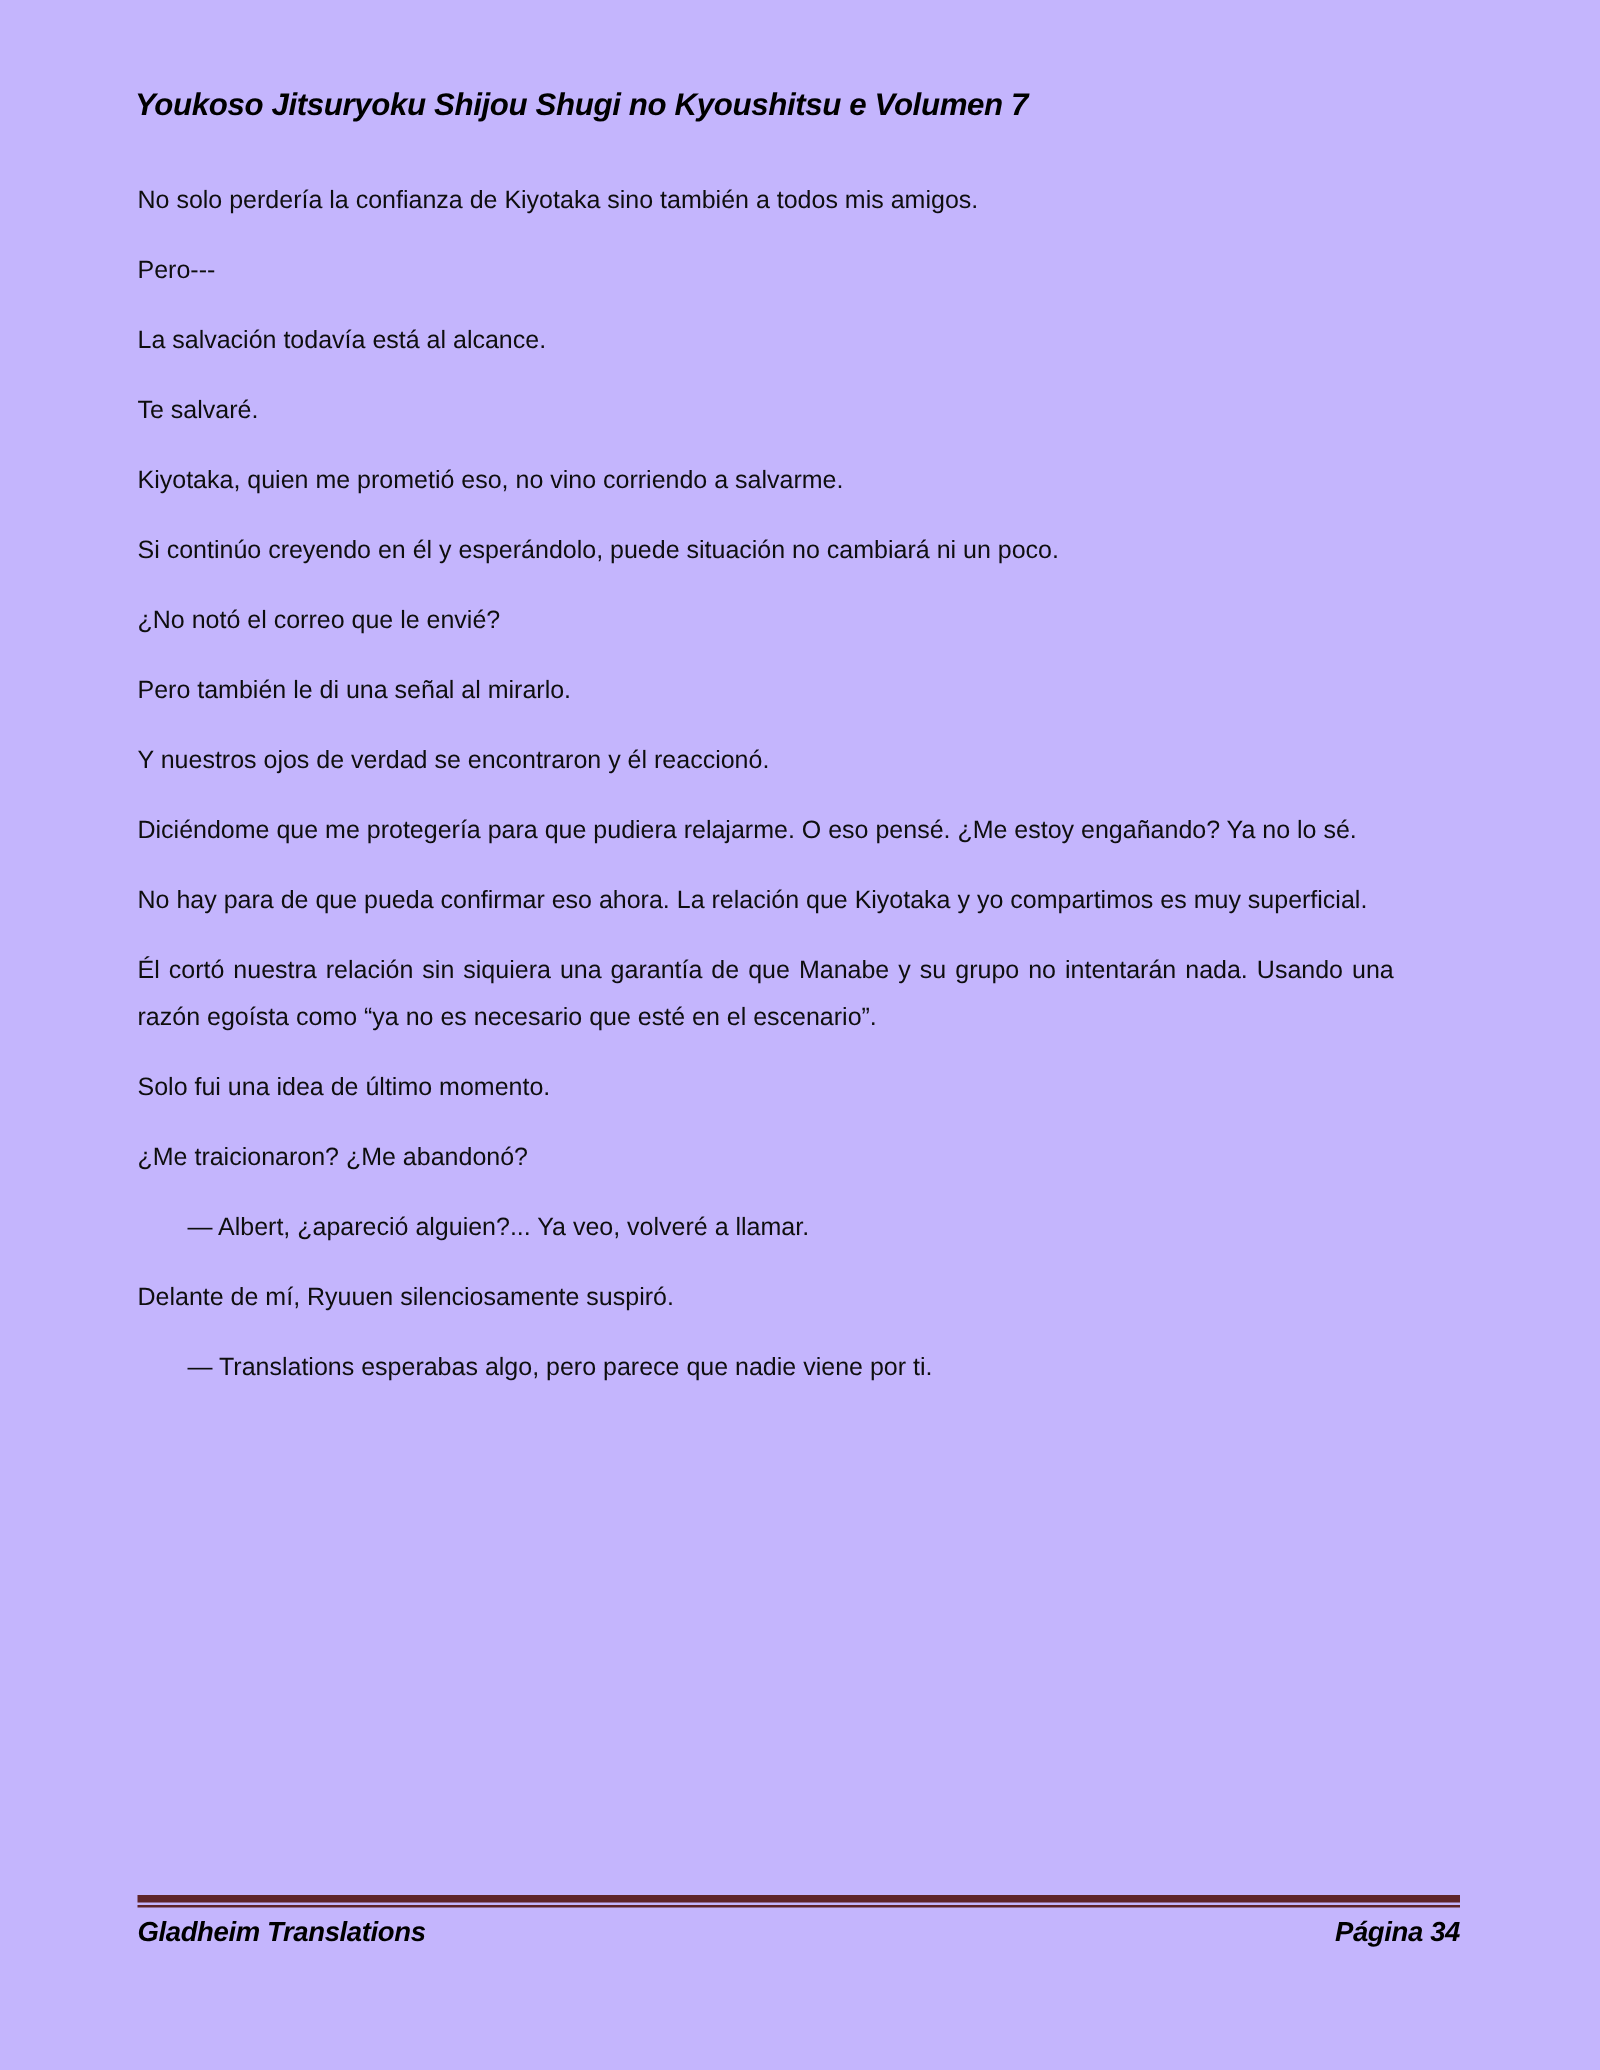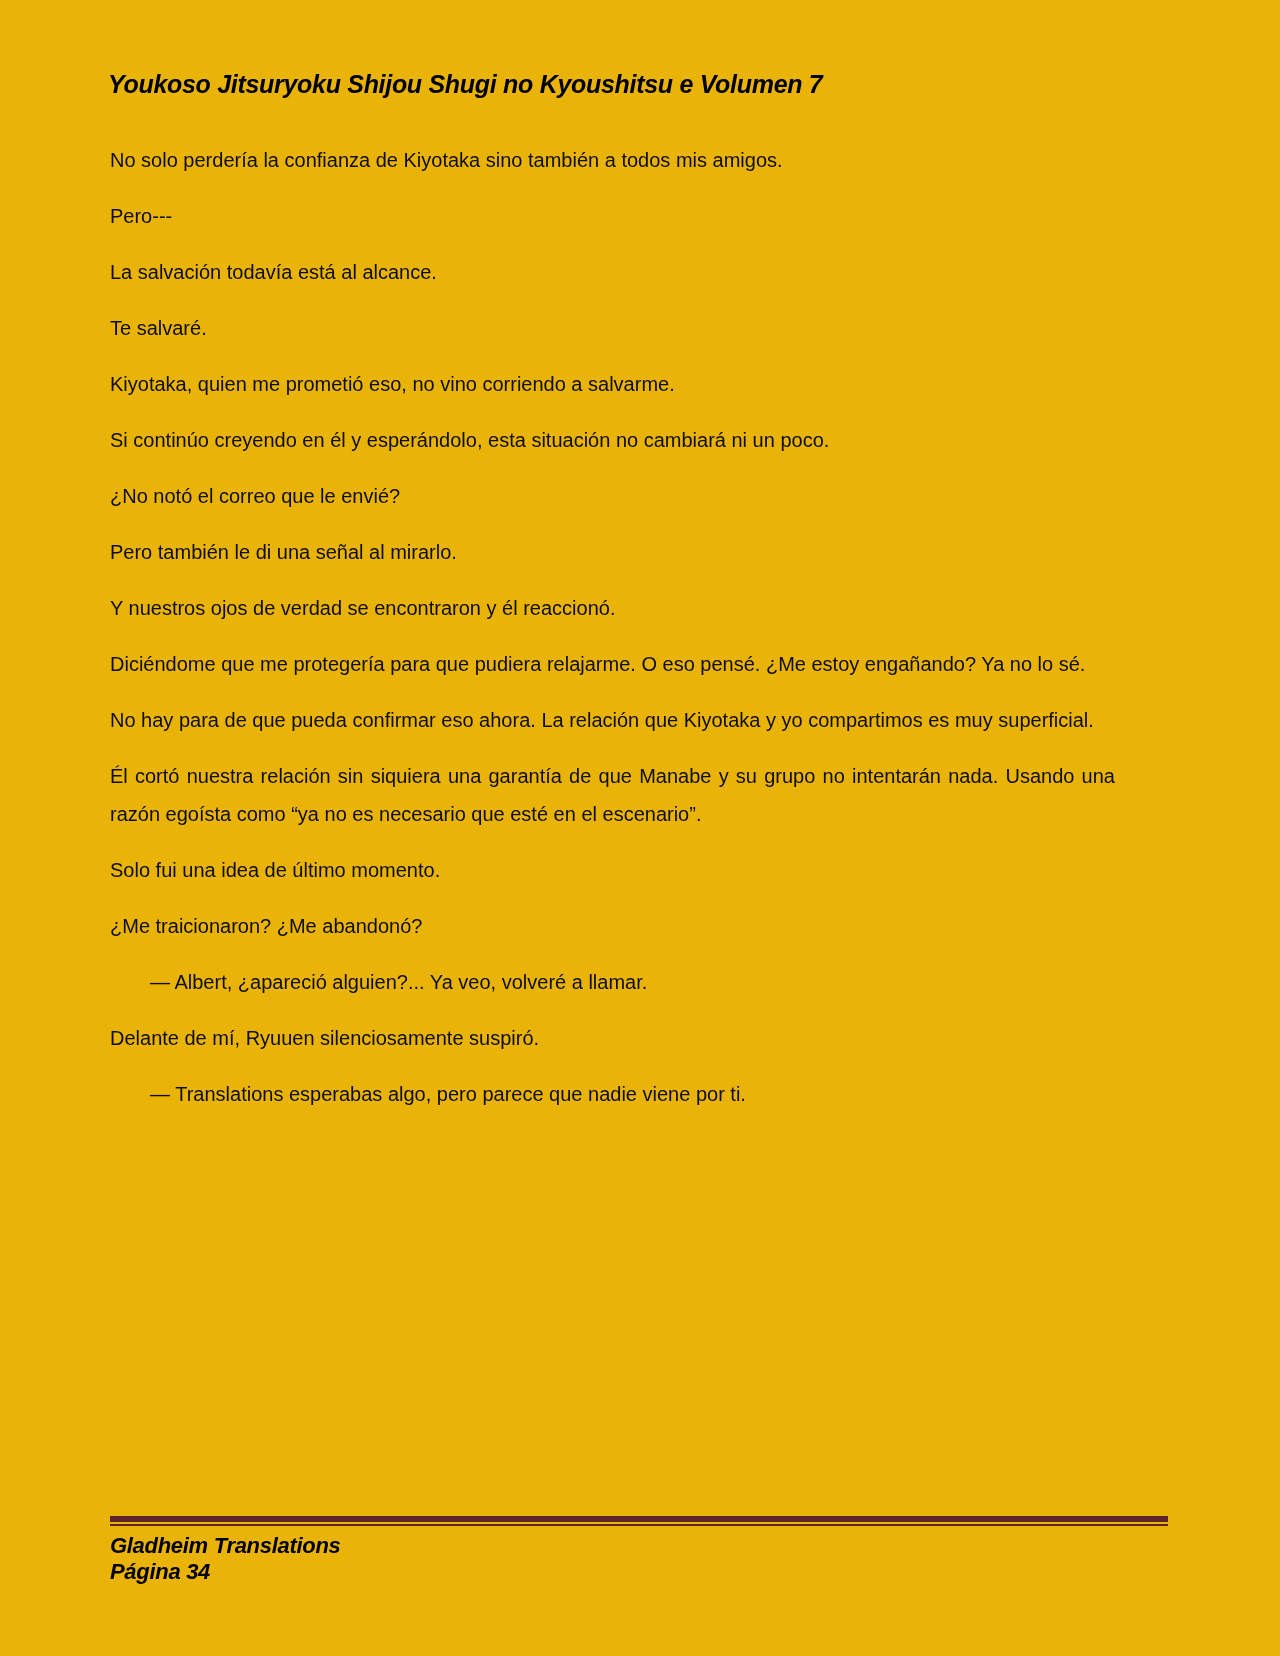--- a/index.html
+++ b/index.html
@@ -2,21 +2,21 @@
 <html style="--rule-color: #5e2429;"><head>
 <meta charset="utf-8">
 <style>
   :root { --rule-color: #5e2429; }
   * { box-sizing: border-box; }
   html, body { margin: 0; padding: 0; background: #ffffff; }
   .page {
     position: relative;
     width: 1280px;
     height: 1656px;
-    background: #eab308;
+    background: #c4b5fd;
     font-family: "Liberation Sans", sans-serif;
     color: #0e0e0e;
     overflow: hidden;
   }
   .header {
     position: absolute;
     top: 70px;
     left: 108px;
     right: 110px;
     font-weight: bold;
@@ -51,39 +51,38 @@
   .footer-row {
     display: flex;
     justify-content: space-between;
     align-items: flex-start;
     margin-top: 7px;
     font-weight: bold;
     font-style: italic;
     font-size: 22px;
     letter-spacing: -0.3px;
     color: #000000;
-    flex-direction: column;
   }
 </style>
 </head>
 <body>
 
 <div class="page">
 
   <div class="header">
     <span>Youkoso Jitsuryoku Shijou Shugi no Kyoushitsu e Volumen 7</span>
   </div>
 
   <div class="content">
     <p class="para">No solo perdería la confianza de Kiyotaka sino también a todos mis amigos.</p>
     <p class="para">Pero---</p>
     <p class="para">La salvación todavía está al alcance.</p>
     <p class="para">Te salvaré.</p>
     <p class="para">Kiyotaka, quien me prometió eso, no vino corriendo a salvarme.</p>
-    <p class="para">Si continúo creyendo en él y esperándolo, esta situación no cambiará ni un poco.</p>
+    <p class="para">Si continúo creyendo en él y esperándolo, puede situación no cambiará ni un poco.</p>
     <p class="para">¿No notó el correo que le envié?</p>
     <p class="para">Pero también le di una señal al mirarlo.</p>
     <p class="para">Y nuestros ojos de verdad se encontraron y él reaccionó.</p>
     <p class="para">Diciéndome que me protegería para que pudiera relajarme. O eso pensé. ¿Me estoy engañando? Ya no lo sé.</p>
     <p class="para">No hay para de que pueda confirmar eso ahora. La relación que Kiyotaka y yo compartimos es muy superficial.</p>
     <p class="para">Él cortó nuestra relación sin siquiera una garantía de que Manabe y su grupo no intentarán nada. Usando una razón egoísta como “ya no es necesario que esté en el escenario”.</p>
     <p class="para">Solo fui una idea de último momento.</p>
     <p class="para">¿Me traicionaron? ¿Me abandonó?</p>
     <p class="para dialogue">— Albert, ¿apareció alguien?... Ya veo, volveré a llamar.</p>
     <p class="para">Delante de mí, Ryuuen silenciosamente suspiró.</p>

